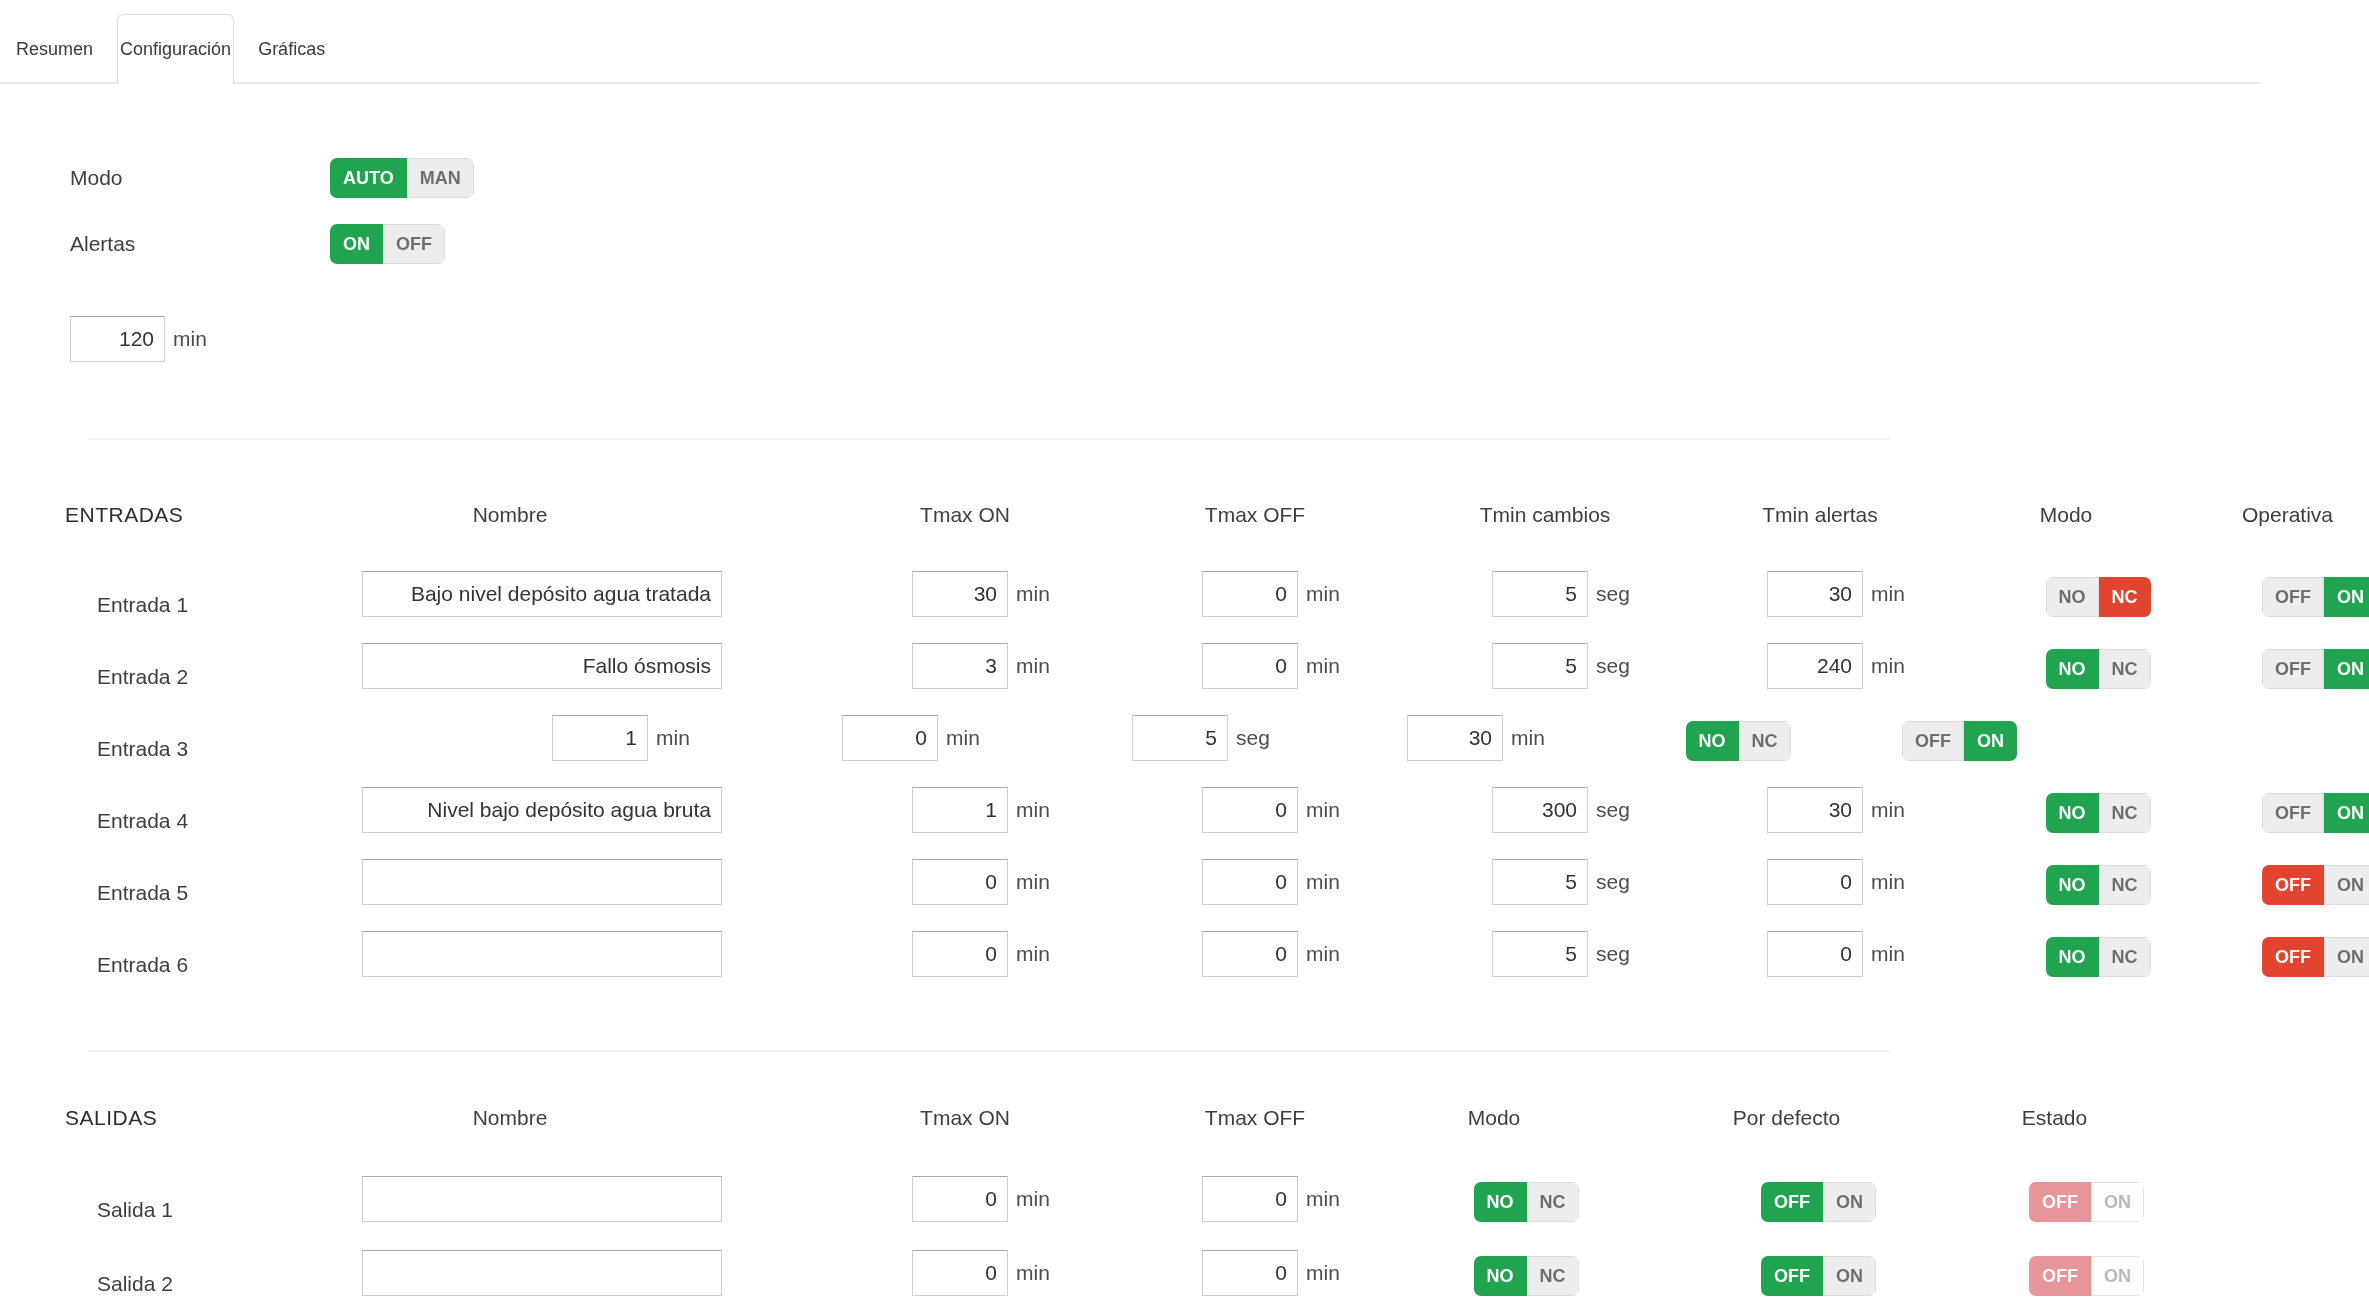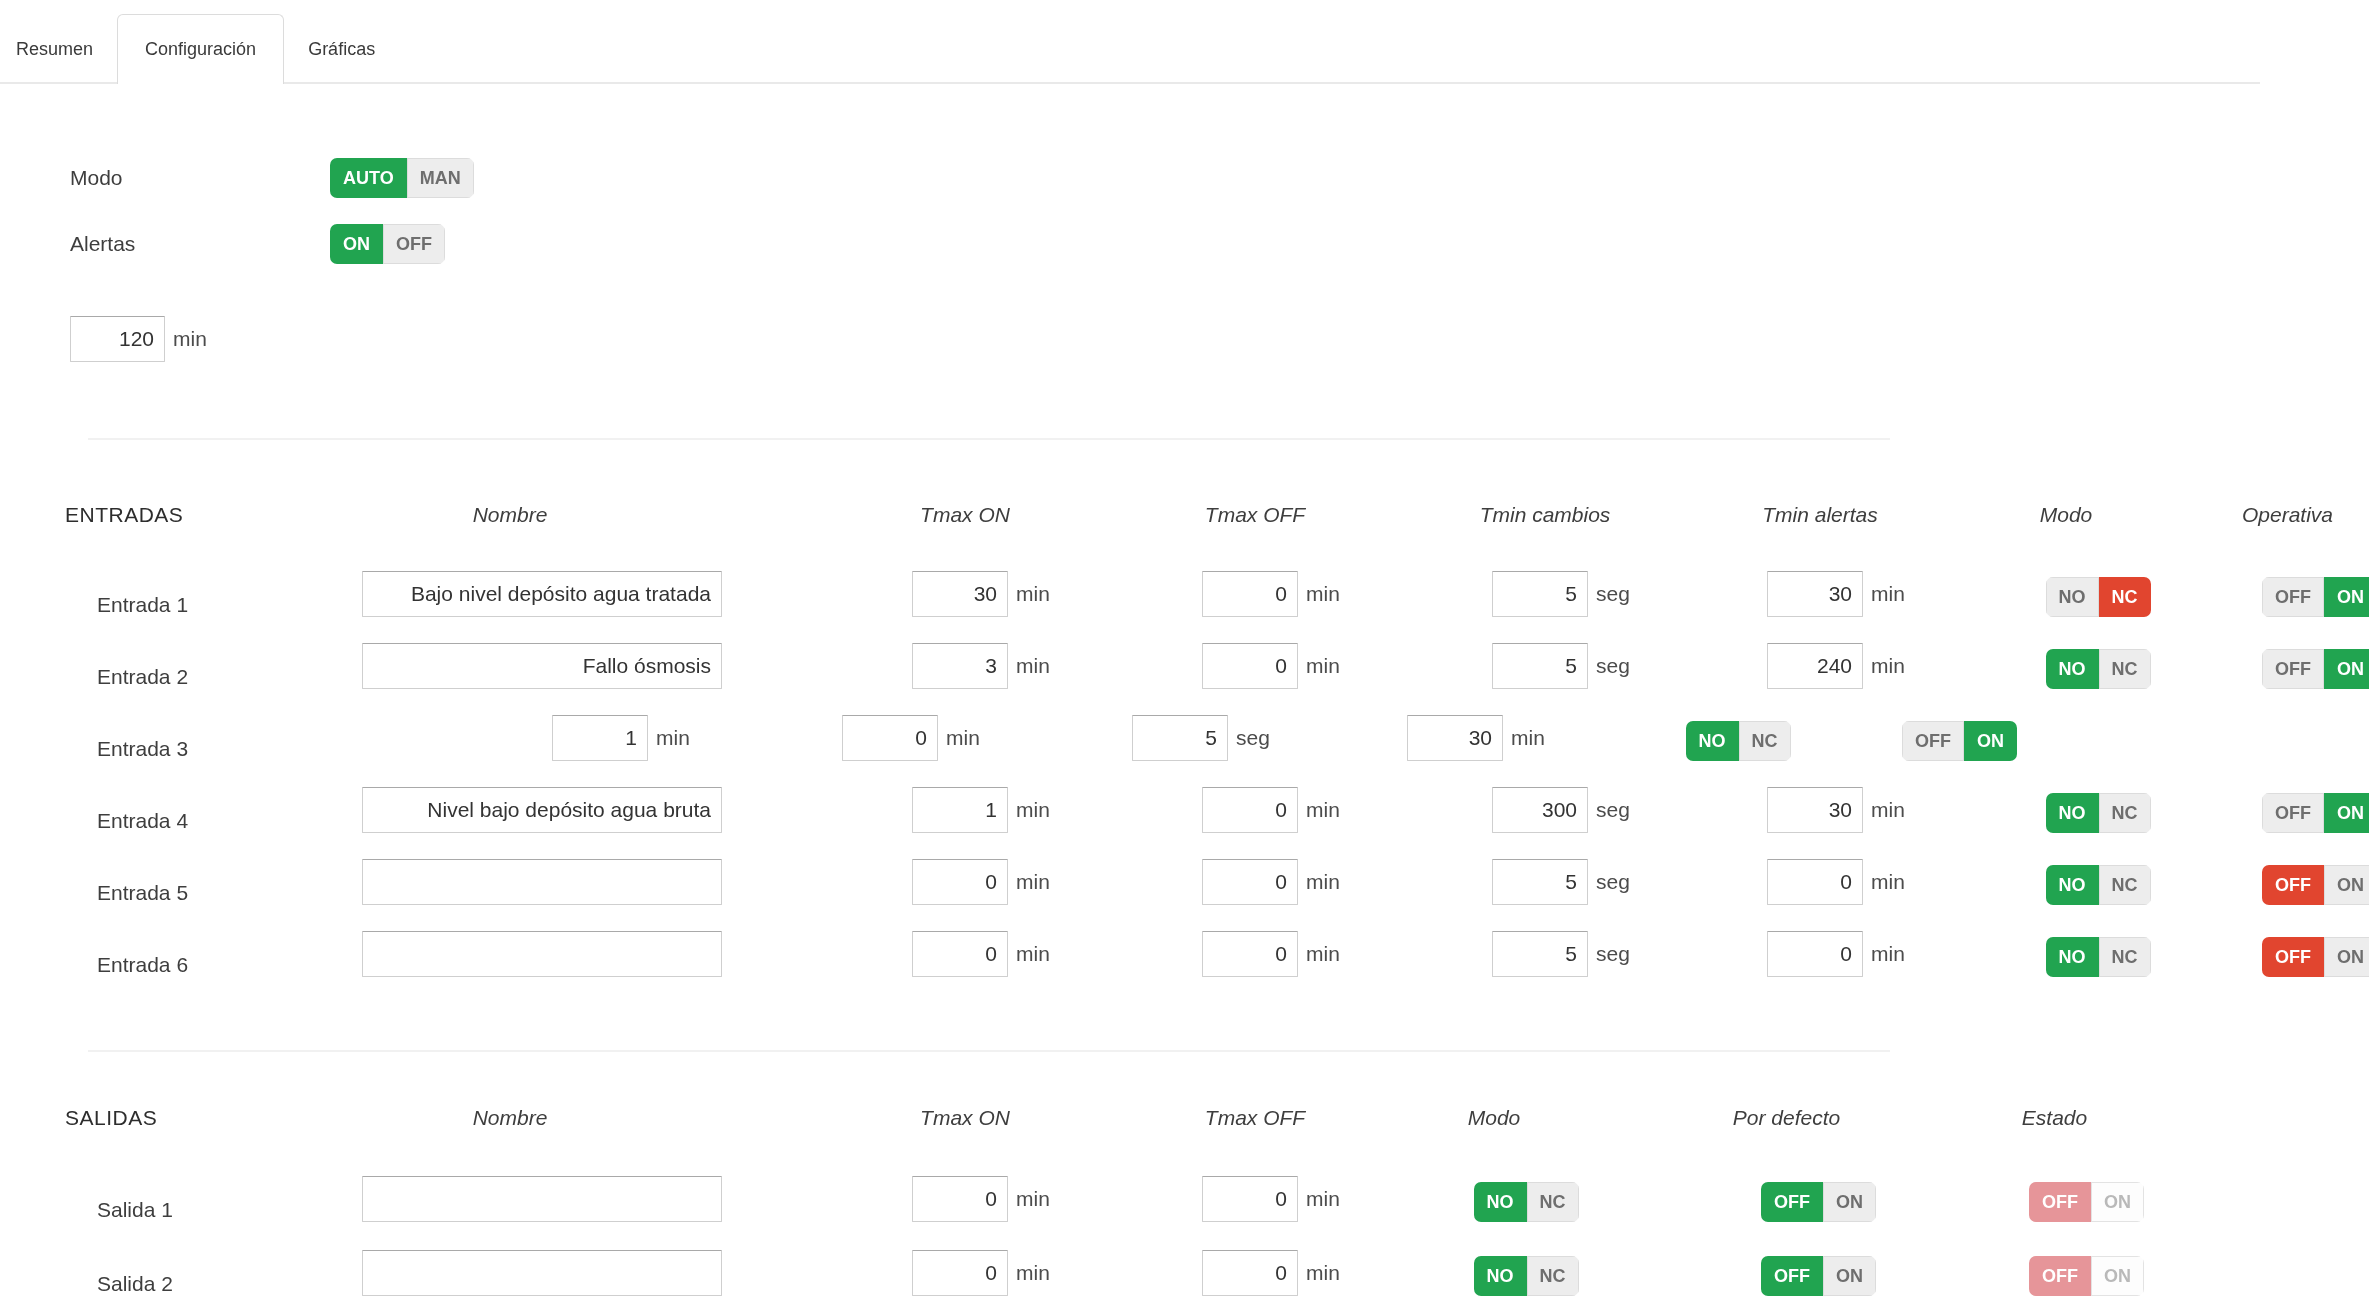--- a/index.html
+++ b/index.html
@@ -12,21 +12,21 @@
   
   .tabbar { position:relative; height:84px; }
   .tabbar::after { content:""; position:absolute; left:0; bottom:0; width:2260px; border-top:2px solid #e9e9e9; }
   .tabs { display:flex; height:100%; position:relative; z-index:1; }
   .tab {
     display:flex; align-items:center; padding:0 16px; margin:14px 8px 0 0;
     font-size:18px; color:#3a3a3a; cursor:pointer; white-space:nowrap;
   }
   .tab.active {
     background:#fff; border:1px solid #dcdcdc; border-bottom:none;
-    border-radius:6px 6px 0 0; padding:0 27px; position:relative;
+    border-radius:6px 6px 0 0; padding:0 2px; position:relative;
   }
   .tab.active::after { content:""; position:absolute; left:0; right:0; bottom:-2px; height:3px; background:#fff; }
 
   
   .form { margin-top:74px; }
   .form-row { display:flex; align-items:center; margin-left:70px; }
   .form-row.r1 { height:40px; }
   .form-row.r2 { height:40px; margin-top:26px; }
   .form-row.r3 { margin-top:30px; min-height:90px; }
   .f-label { width:260px; font-size:21px; color:#3e3e3e; line-height:30px; }
@@ -61,21 +61,21 @@
   .t-head.salidas  { margin-top:36px; }
   .t-row  { display:flex; align-items:flex-end; height:72px;padding-left:32px; }
   .t-row.salida { height:74px; }
 
   .section-title { font-size:28px; color:#2d2d2d; letter-spacing:0.5px; }
 
   .c-label  { width:330px; padding-left:65px; box-sizing:border-box; font-size:21px; flex:none; }
   .c-nombre { width:360px; flex:none; display:flex; justify-content:center; }
   .c-num    { width:170px; flex:none; display:flex; align-items:center; }
   .c-toggle { flex:none; display:flex; justify-content:center; }
-  .c-center { display:flex; justify-content:center; white-space:nowrap;font-style:italic; }
+  .c-center { display:flex; justify-content:center; white-space:nowrap; }
 
   .m190 { margin-left:190px; } .m120 { margin-left:120px; } .m105 { margin-left:105px; }
   .m113 { margin-left:113px; } .m134 { margin-left:134px; } .m175 { margin-left:175px; }
   .m205 { margin-left:205px; }
   .w82 { width:82px; } .w93 { width:93px; } .w170 { width:170px; }
 
   .divider { border-top:2px solid #f1f1f1; margin-left:88px; width:1802px; }
   .divider.d1 { margin-top:54px; }
   .divider.d2 { margin-top:73px; }
 </style>

